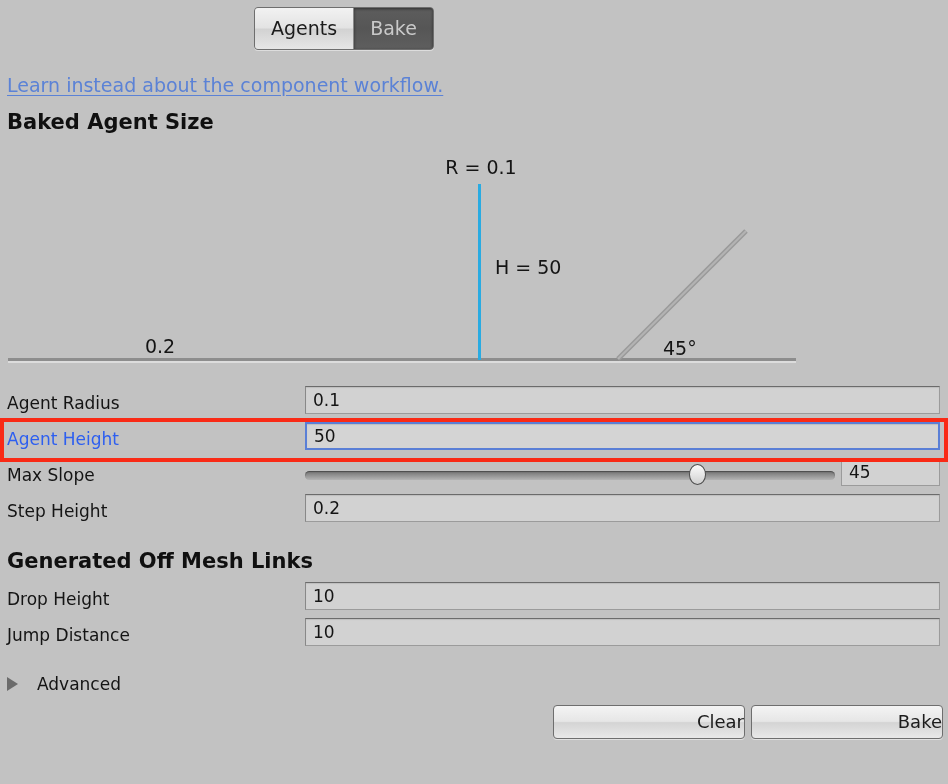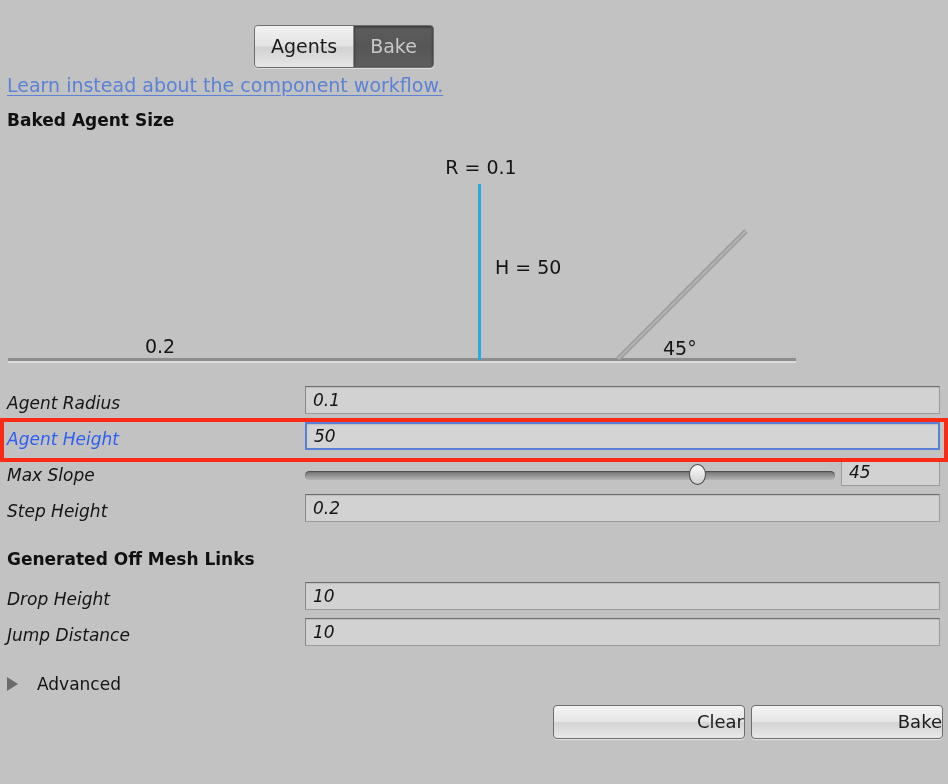--- a/index.html
+++ b/index.html
@@ -22,21 +22,20 @@
   .tabbar {
     position: absolute;
     left: 254px;
     top: 7px;
     display: flex;
     border: 1px solid #6e6e6e;
     border-radius: 4px;
     overflow: hidden;
     box-shadow: 0 1px 0 rgba(255,255,255,0.45);
     background: #7a7a7a;
-    margin-top: 18px;
   }
   .tab {
     padding: 0 16px;
     height: 41px;
     line-height: 41px;
     font-size: 19px;
     color: #1c1c1c;
     background: linear-gradient(to bottom, #f2f2f2 0%, #e3e3e3 48%, #d2d2d2 52%, #e6e6e6 100%);
     border-right: 1px solid #8a8a8a;
     text-align: center;
@@ -61,21 +60,21 @@
     cursor: pointer;
     white-space: nowrap;
     text-align: center;
   }
 
   
   .section-header {
     position: absolute;
     left: 7px;
     font-weight: bold;
-    font-size: 17px;
+    font-size: 21px;
     color: #101010;
     white-space: nowrap;
   }
   #hdr-baked { top: 110px; }
   #hdr-offmesh { top: 549px; }
 
   
   .diagram {
     position: absolute;
     left: 0;
@@ -91,21 +90,20 @@
     font-size: 19px;
     fill: #141414;
   }
 
   
   .row {
     position: absolute;
     left: 0;
     width: 776px;
     height: 36px;
-    font-style: italic;
   }
   .row-label {
     position: absolute;
     left: 7px;
     top: 7px;
     font-size: 17px;
     color: #141414;
     white-space: nowrap;
   }
   .field {

